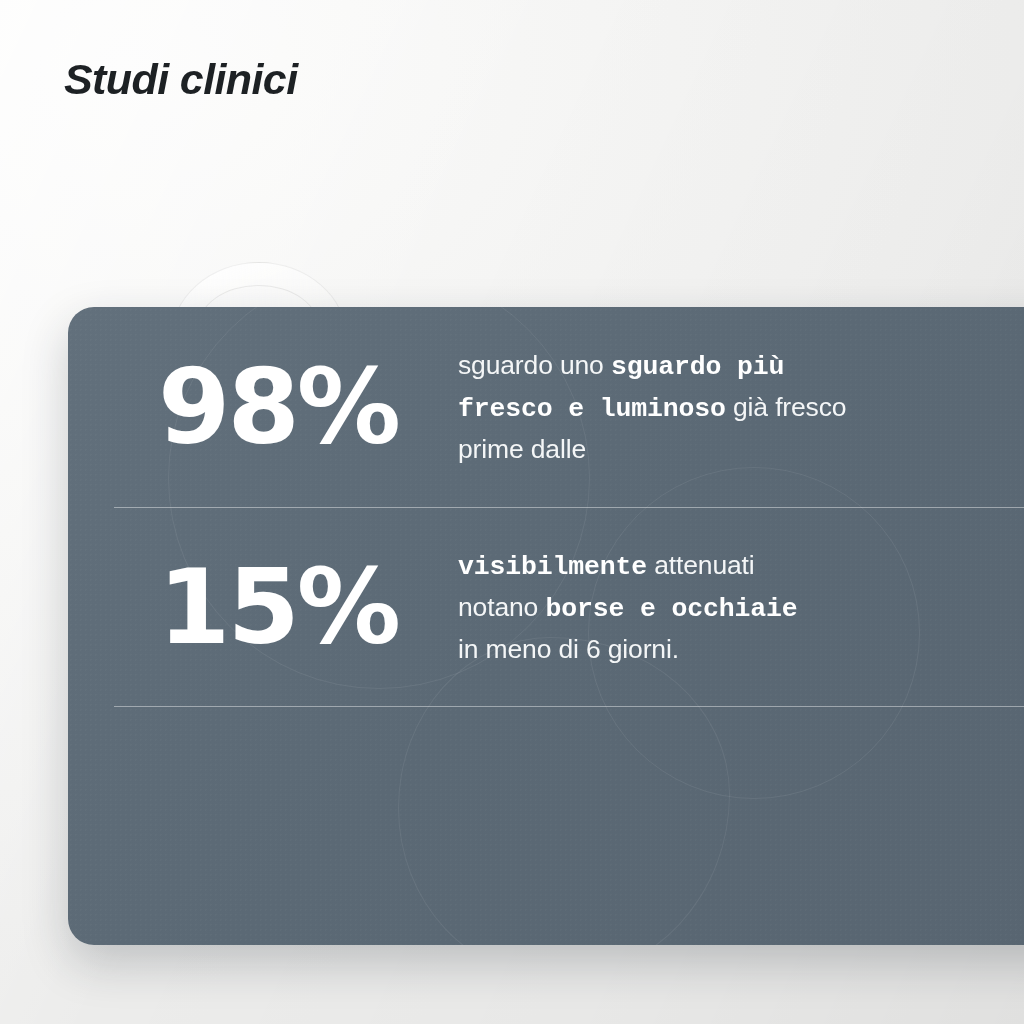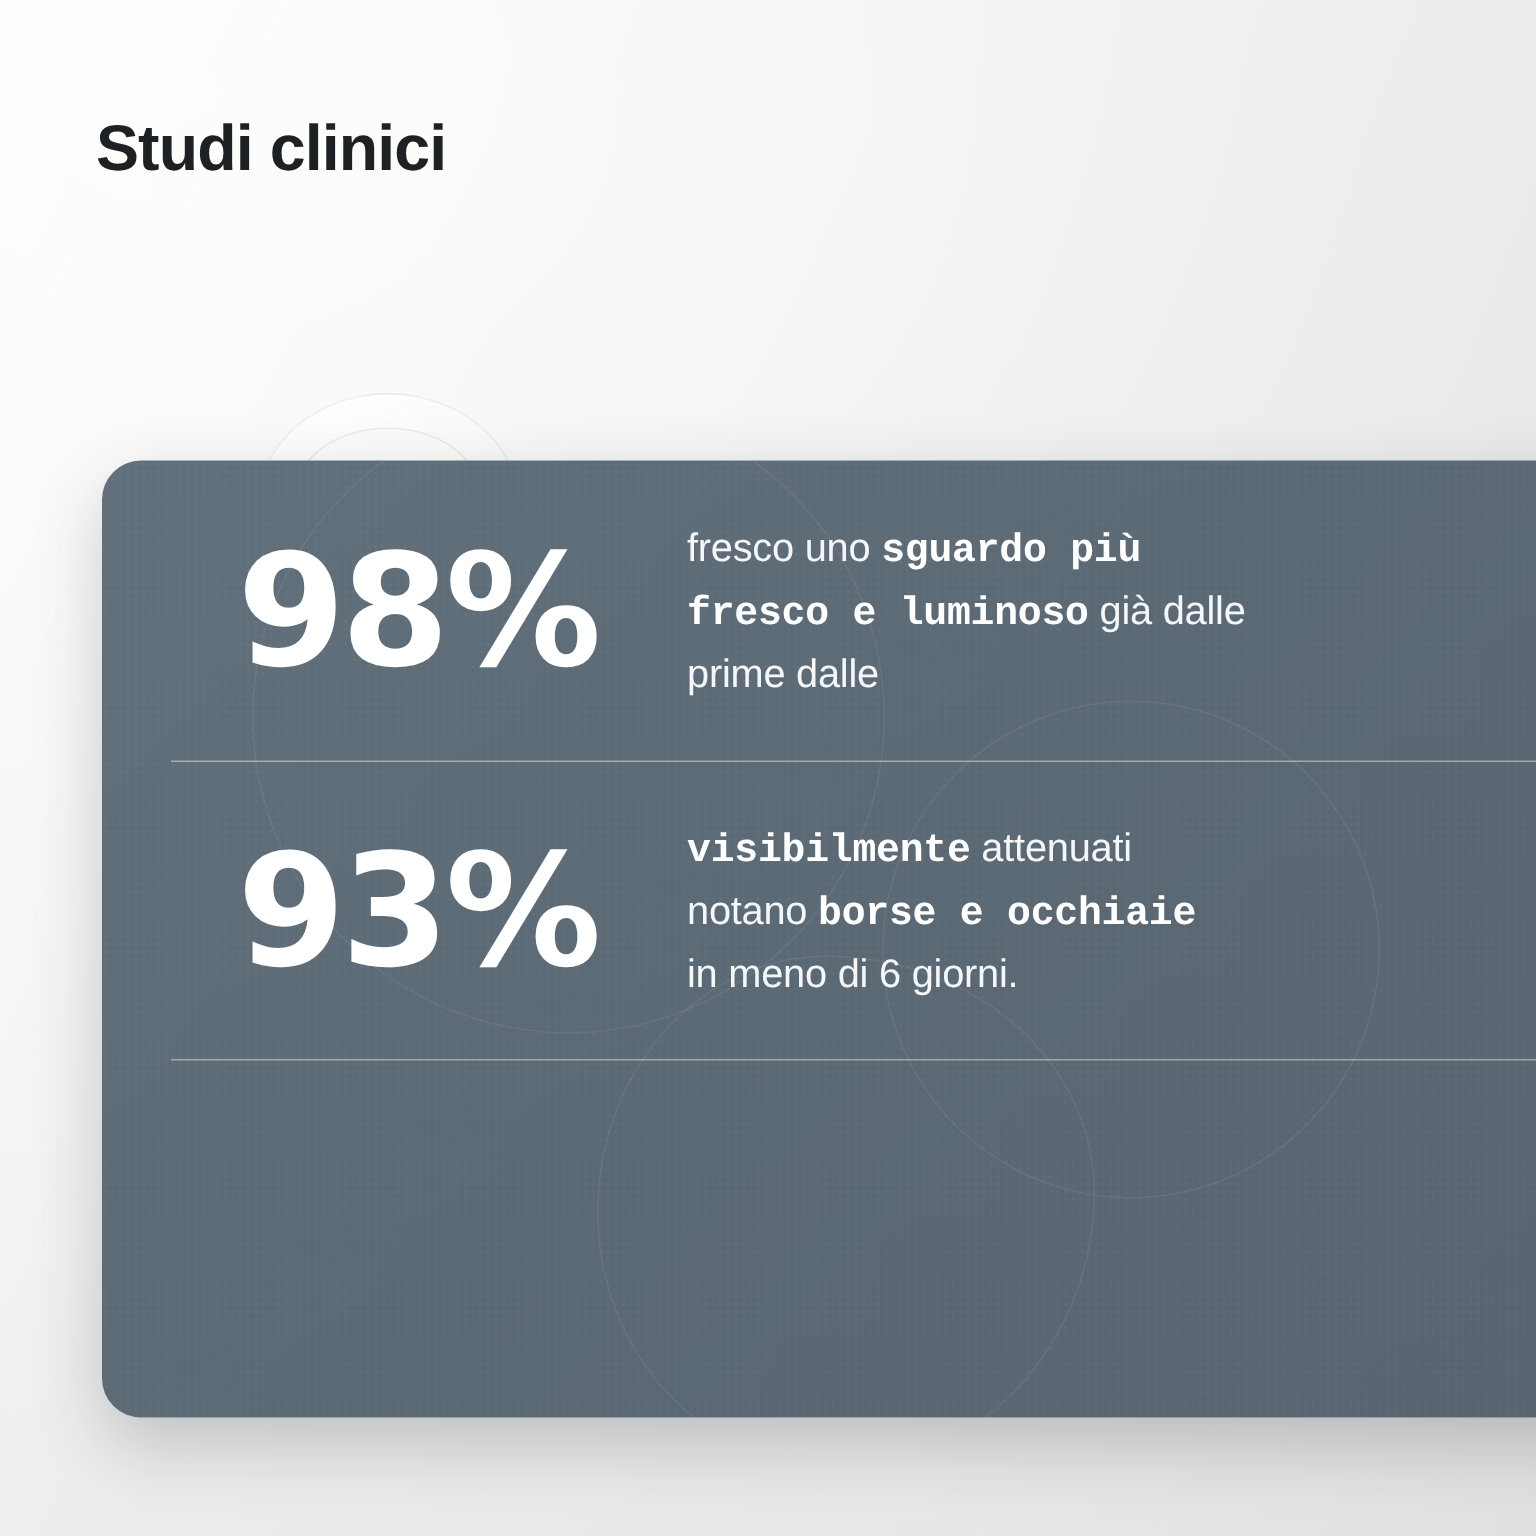--- a/index.html
+++ b/index.html
@@ -27,22 +27,23 @@
   .sheen {
     position: absolute;
     inset: 0;
     background: linear-gradient(115deg, rgba(255,255,255,0.75) 0%, rgba(255,255,255,0.0) 38%, rgba(0,0,0,0.02) 72%, rgba(0,0,0,0.05) 100%);
     pointer-events: none;
   }
 
   .header {
     position: absolute;
     left: 64px;
-    top: 76px;
+    top: 56px;
     width: 800px;
+    font-style: italic;
   }
 
   .title {
     font-size: 43px;
     font-weight: 700;
     letter-spacing: -0.6px;
     color: #1d2124;
     margin: 0 0 16px 0;
     line-height: 1.1;
   }
@@ -177,30 +178,30 @@
     <div class="card-texture"></div>
     <div class="card-blob blob-1"></div>
     <div class="card-blob blob-2"></div>
     <div class="card-blob blob-3"></div>
 
     <div class="stats">
 
       <div class="stat-row r1">
         <div class="stat-value">98%</div>
         <div class="stat-text">
-          <span class="line"><span>fresco uno </span><b>sguardo più</b></span>
-          <span class="line"><b>fresco e luminoso</b><span> già dalle</span></span>
+          <span class="line"><span>sguardo uno </span><b>sguardo più</b></span>
+          <span class="line"><b>fresco e luminoso</b><span> già fresco</span></span>
           <span class="line">prime dalle</span>
         </div>
       </div>
 
       <div class="divider"></div>
 
       <div class="stat-row r2">
-        <div class="stat-value">93%</div>
+        <div class="stat-value">15%</div>
         <div class="stat-text">
           <span class="line"><b>visibilmente</b><span> attenuati</span></span>
           <span class="line"><span>notano </span><b>borse e occhiaie</b></span>
           <span class="line">in meno di 6 giorni.</span>
         </div>
       </div>
 
       <div class="divider"></div>
 
 

